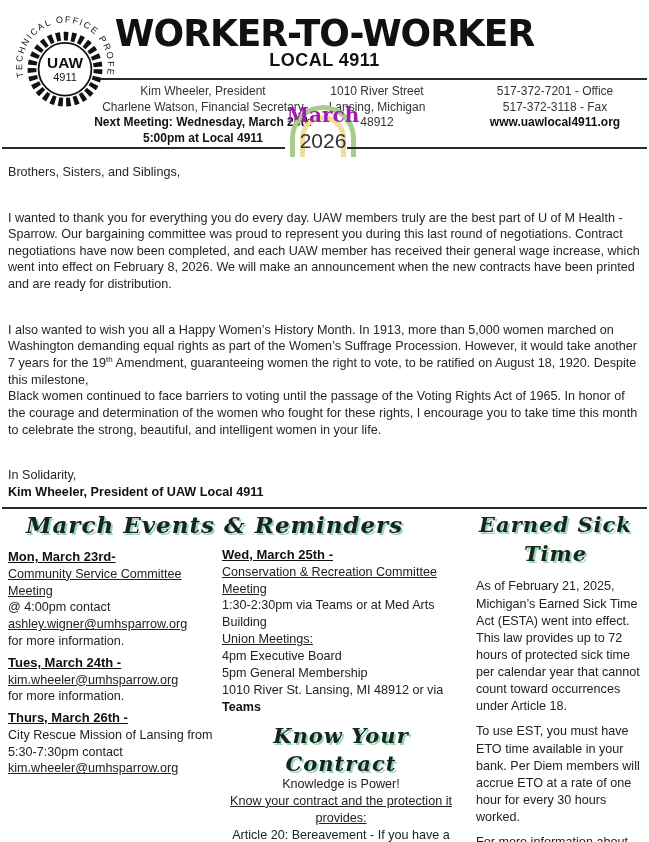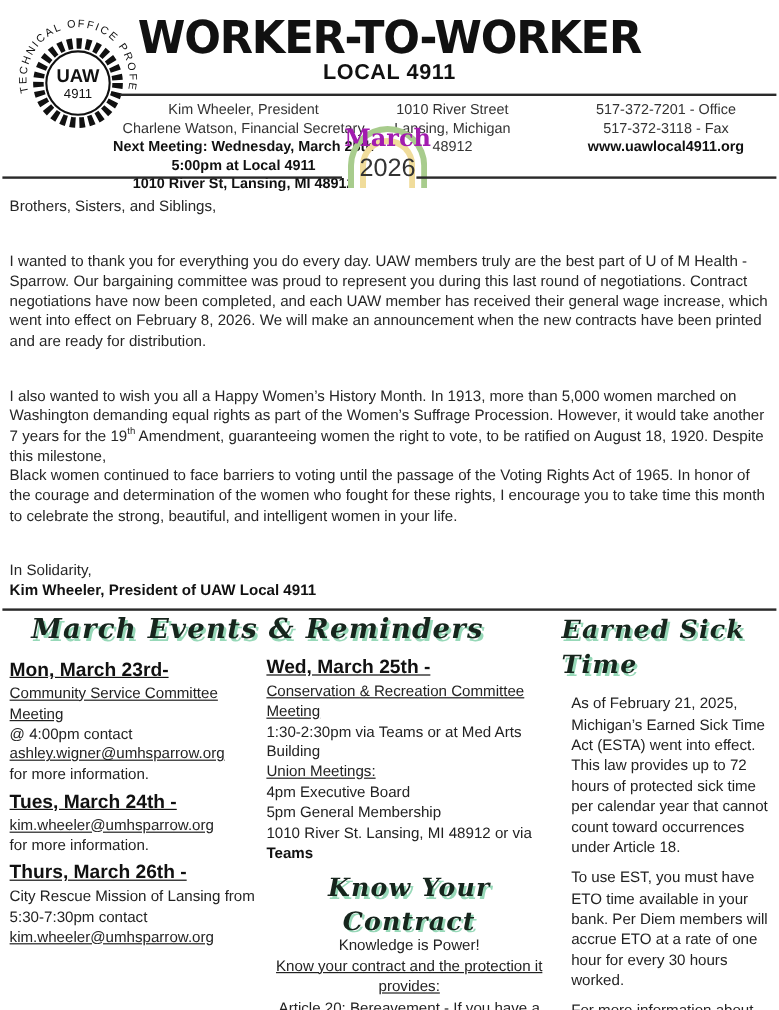--- a/index.html
+++ b/index.html
@@ -41,28 +41,28 @@
   .section-divider { margin:7px 2px 0 2px; border-top:2px solid #2a2a2a; }
 
   
   .bottom { display:flex; padding:2px 6px 0 8px; min-height:378px; }
   .events-left { width:452px; }
   .sick-col { flex:1; padding-left:8px; }
 
   .script-heading { font-family:"DejaVu Serif", serif; font-style:italic; font-weight:bold;
       color:#17251d; text-shadow:2px 2px 0 #97d8b8; letter-spacing:1px; }
   .events-heading { font-size:23px; padding-left:18px; }
-  .sick-heading { font-size:21px; }
+  .sick-heading { font-size:21px;text-align:center; }
   .contract-heading { font-size:21px; text-align:center; margin-top:6px; }
 
   .events-cols { display:flex; margin-top:6px; }
   .col-a { width:208px; font-size:12.6px; line-height:1.34; }
   .col-b { flex:1; font-size:12.6px; line-height:1.34; padding-left:6px; }
 
-  .event-date { font-weight:bold; text-decoration:underline; font-size:16px; color:#111; margin-top:2px; }
+  .event-date { font-weight:bold; text-decoration:underline; font-size:13px; color:#111; margin-top:2px; }
   .col-a .event-date { margin-top:4px; }
   .u { text-decoration:underline; }
   .email-link { color:#222; text-decoration:underline; cursor:pointer; word-break:break-all; }
   .contract-sub { text-align:center; margin-top:-2px; }
   .contract-intro { text-align:center; text-decoration:underline; }
   .contract-body { text-align:center; margin-top:1px; }
   b.inlineb { color:#111; }
 
   .sick-col { font-size:12.6px; line-height:1.36; }
   .sick-col .para { margin-top:8px; padding-left:8px; }
@@ -94,21 +94,20 @@
       <div class="subtitle">LOCAL 4911</div>
     </div>
 
     <div class="rule-top"></div>
 
     <div class="hcol hcol-left">
       <div>Kim Wheeler, President</div>
       <div>Charlene Watson, Financial Secretary</div>
       <div class="hbold">Next Meeting: Wednesday, March 25th</div>
       <div class="hbold">5:00pm at Local 4911</div>
-      <div class="hbold">1010 River St, Lansing, MI 48912</div>
     </div>
 
     <div class="hcol hcol-center">
       <div>1010 River Street</div>
       <div>Lansing, Michigan 48912</div>
     </div>
 
     <div class="hcol hcol-right">
       <div>517-372-7201 - Office</div>
       <div>517-372-3118 - Fax</div>

